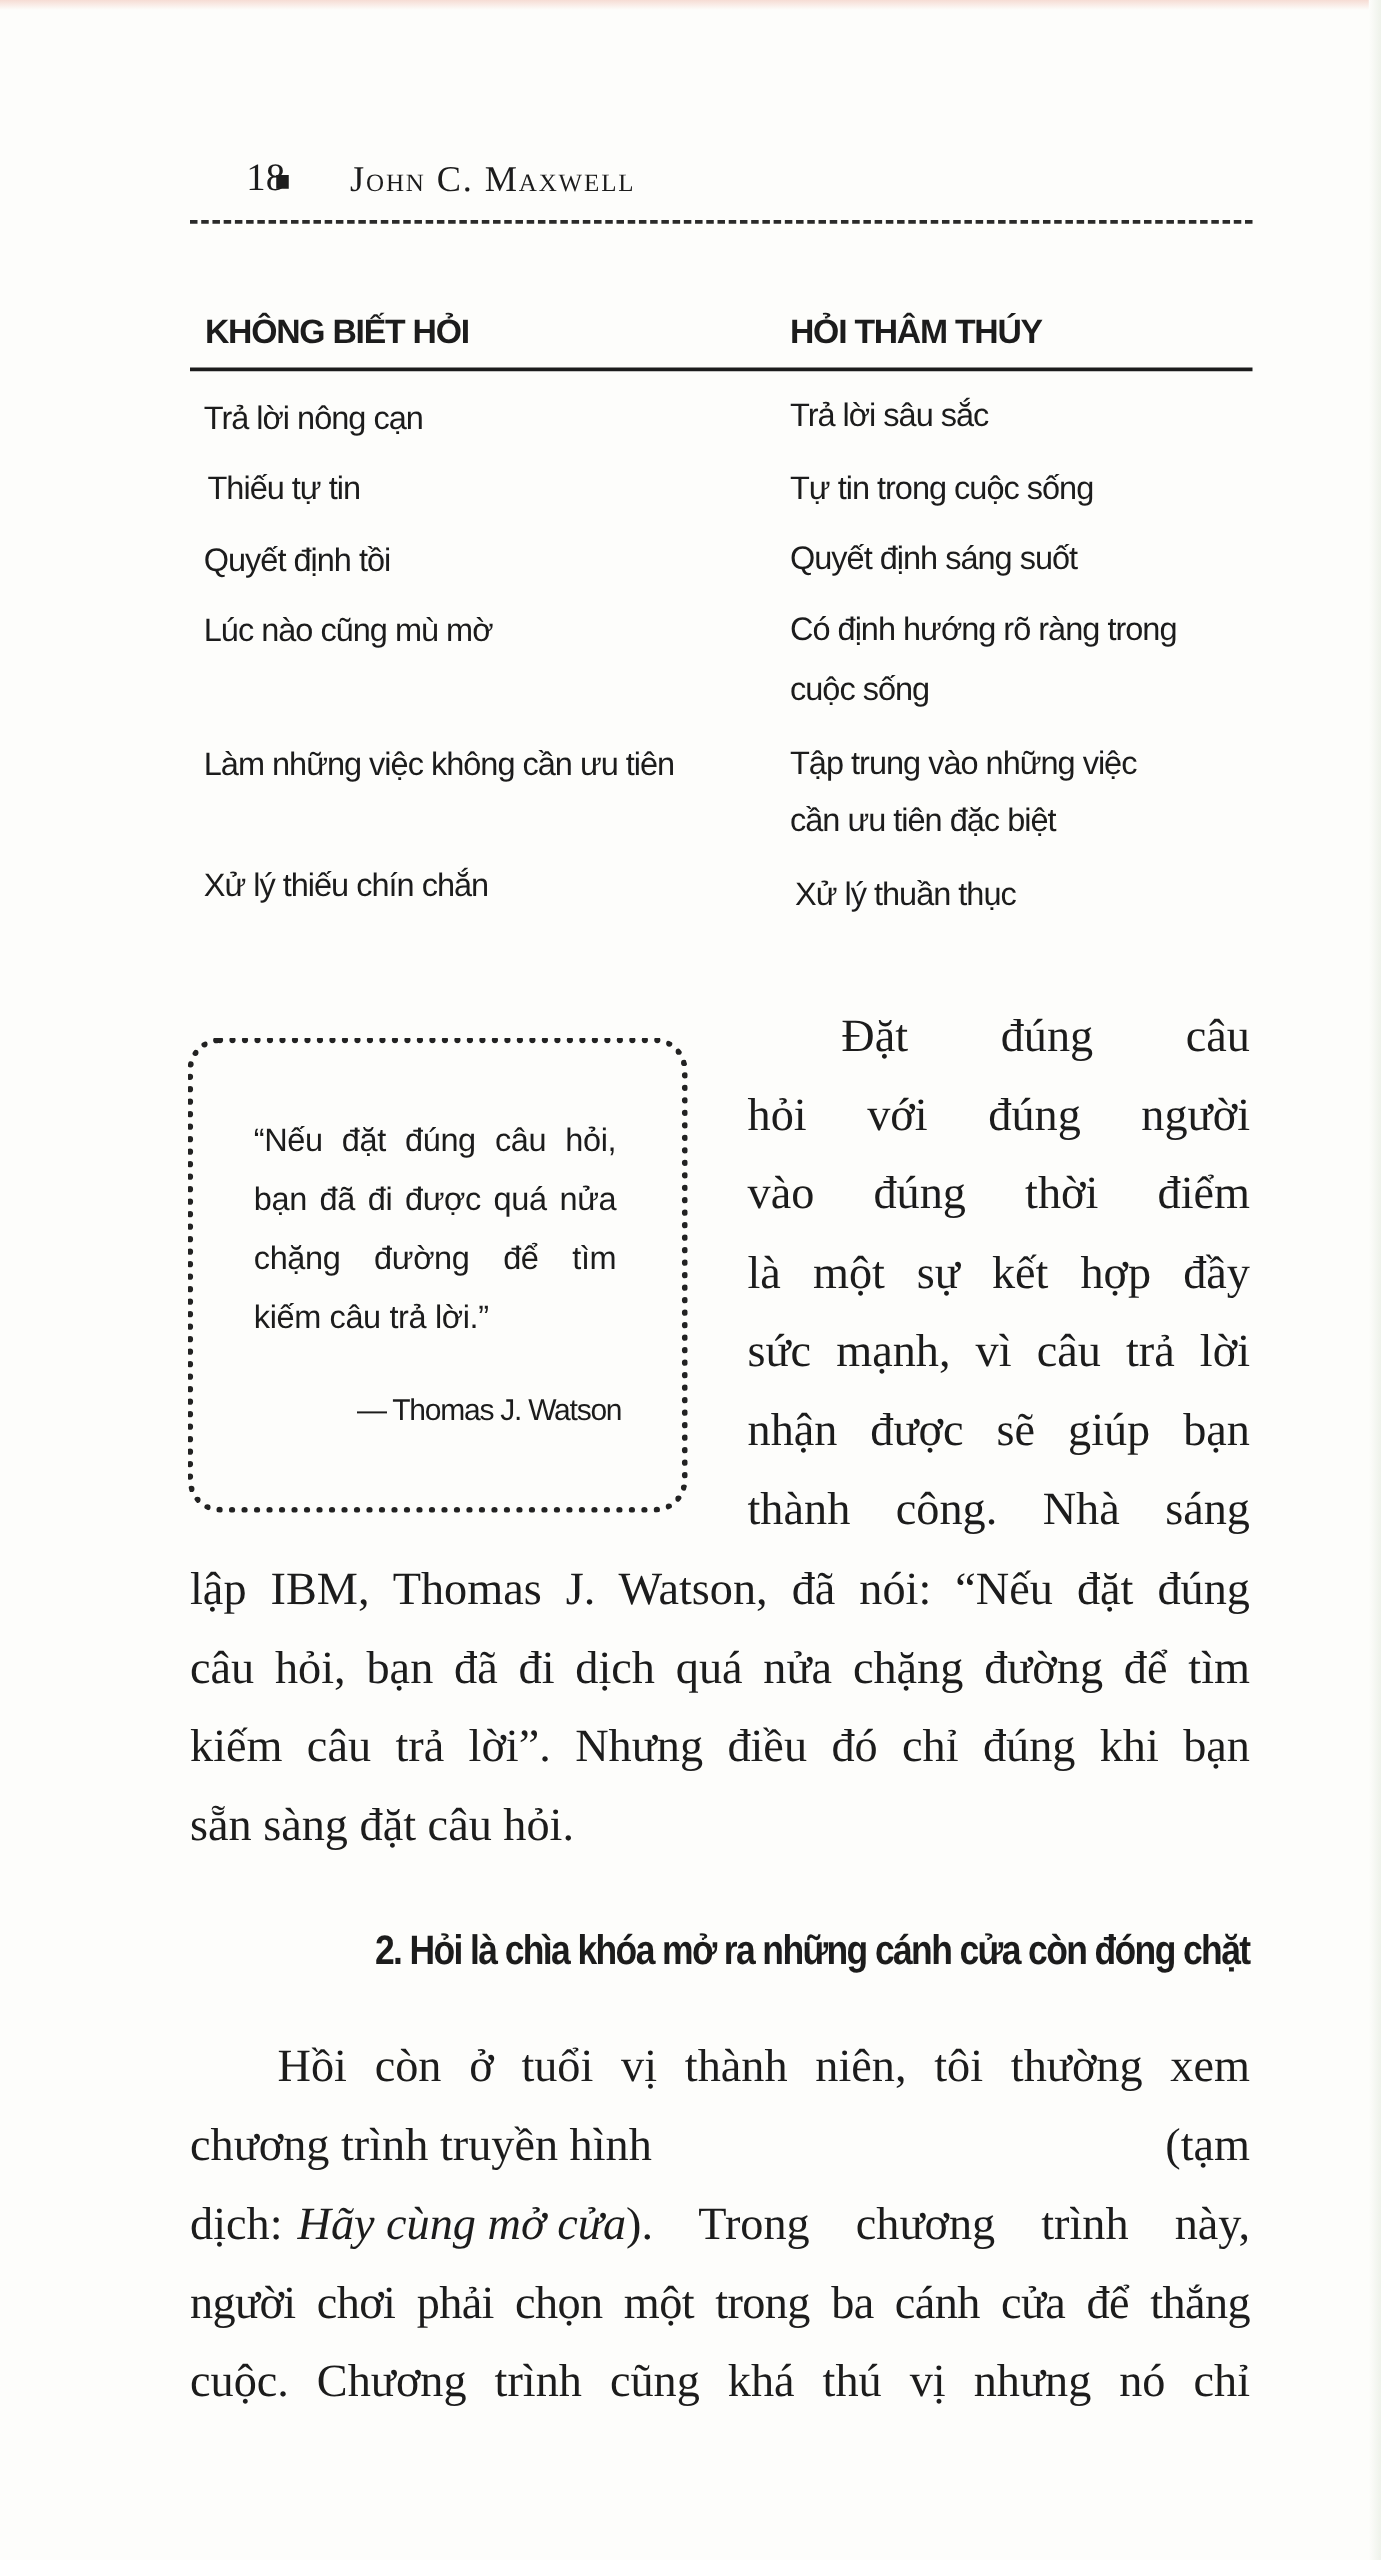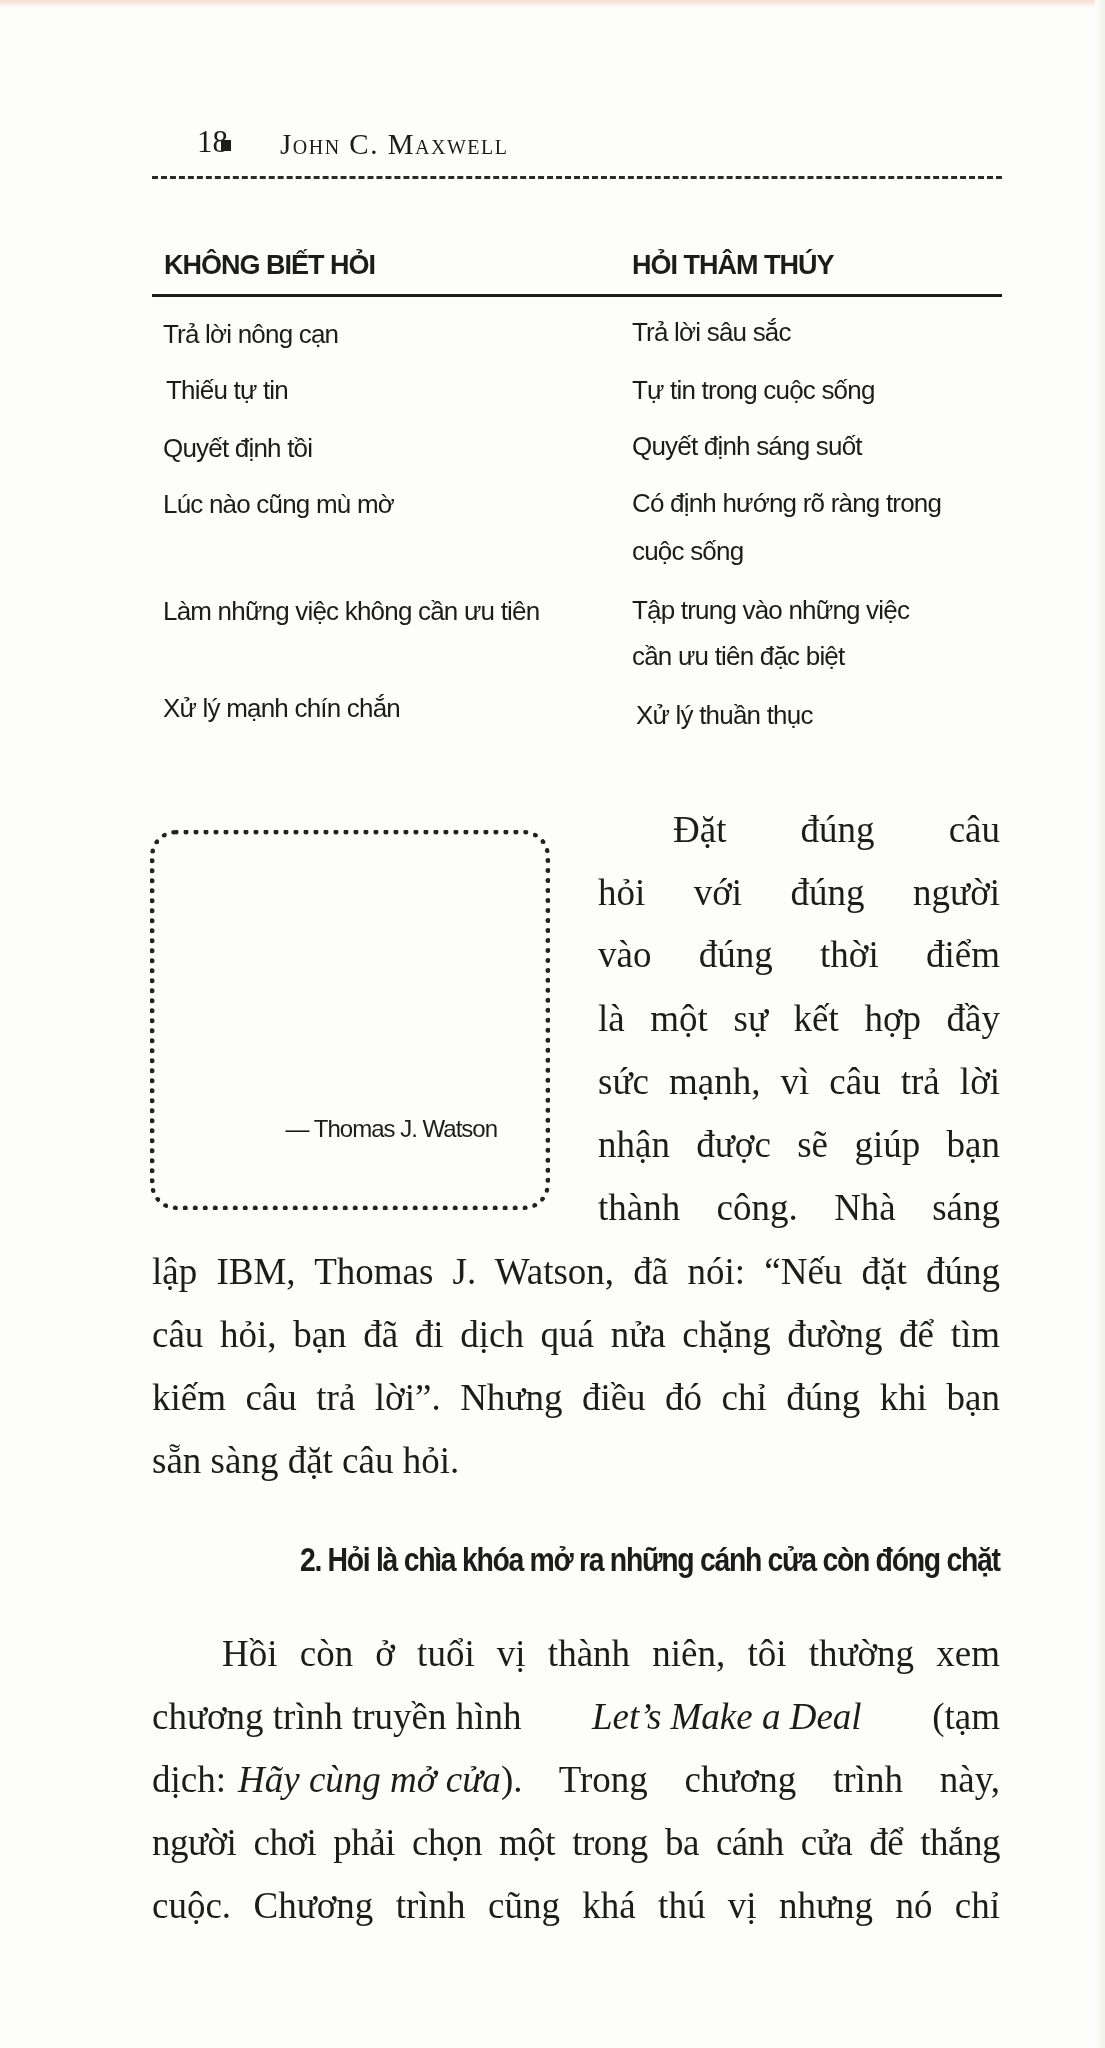--- a/index.html
+++ b/index.html
@@ -93,24 +93,25 @@
 <div class="abs sans cell c2" style="top:423px">Quyết định sáng suốt</div>
 
 <div class="abs sans cell c1" style="top:481px">Lúc nào cũng mù mờ</div>
 <div class="abs sans cell c2" style="top:480px">Có định hướng rõ ràng trong</div>
 <div class="abs sans cell c2" style="top:528px">cuộc sống</div>
 
 <div class="abs sans cell c1" style="top:588px">Làm những việc không cần ưu tiên</div>
 <div class="abs sans cell c2" style="top:587px">Tập trung vào những việc</div>
 <div class="abs sans cell c2" style="top:633px">cần ưu tiên đặc biệt</div>
 
-<div class="abs sans cell c1" style="top:685px">Xử lý mạnh chín chắn</div>
+<div class="abs sans cell c1" style="top:685px">Xử lý thiếu chín chắn</div>
 <div class="abs sans cell" style="top:692px;left:636px">Xử lý thuần thục</div>
 
 <div class="quote-box">
+  <div class="quote-text">“Nếu đặt đúng câu hỏi, bạn đã đi được quá nửa chặng đường để tìm kiếm câu trả lời.”</div>
   <div class="quote-attr">— Thomas J. Watson</div>
 </div>
 
 <div class="abs body-line right-col justify indent-right" style="top:798px">
   <span style="width:100%;text-align:justify;text-align-last:justify;">Đặt đúng câu</span>
 </div>
 <div class="abs body-line right-col" style="top:861px;text-align:justify;text-align-last:justify;">hỏi với đúng người</div>
 <div class="abs body-line right-col" style="top:923px;text-align:justify;text-align-last:justify;">vào đúng thời điểm</div>
 <div class="abs body-line right-col" style="top:987px;text-align:justify;text-align-last:justify;">là một sự kết hợp đầy</div>
 <div class="abs body-line right-col" style="top:1050px;text-align:justify;text-align-last:justify;">sức mạnh, vì câu trả lời</div>
@@ -120,21 +121,20 @@
 <div class="abs body-line full" style="top:1240px;text-align:justify;text-align-last:justify;">lập IBM, Thomas J. Watson, đã nói: “Nếu đặt đúng</div>
 <div class="abs body-line full" style="top:1303px;text-align:justify;text-align-last:justify;">câu hỏi, bạn đã đi dịch quá nửa chặng đường để tìm</div>
 <div class="abs body-line full" style="top:1366px;text-align:justify;text-align-last:justify;">kiếm câu trả lời”. Nhưng điều đó chỉ đúng khi bạn</div>
 <div class="abs body-line full" style="top:1429px">sẵn sàng đặt câu hỏi.</div>
 
 <div class="abs section-heading">2. Hỏi là chìa khóa mở ra những cánh cửa còn đóng chặt</div>
 
 <div class="abs body-line full indent" style="top:1622px;text-align:justify;text-align-last:justify;">Hồi còn ở tuổi vị thành niên, tôi thường xem</div>
 <div class="abs body-line full justify" style="top:1685px">
   <span>chương trình truyền hình</span>
-  <em>Let’s Make a Deal</em>
   <span>(tạm</span>
 </div>
 <div class="abs body-line full" style="top:1748px;display:flex;">
   <span style="margin-right:12px;">dịch:</span>
   <em>Hãy cùng mở cửa</em>
   <span style="flex:1;text-align:justify;text-align-last:justify;">). Trong chương trình này,</span>
 </div>
 <div class="abs body-line full" style="top:1811px;text-align:justify;text-align-last:justify;letter-spacing:-0.5px;">người chơi phải chọn một trong ba cánh cửa để thắng</div>
 <div class="abs body-line full" style="top:1874px;text-align:justify;text-align-last:justify;">cuộc. Chương trình cũng khá thú vị nhưng nó chỉ</div>
 

